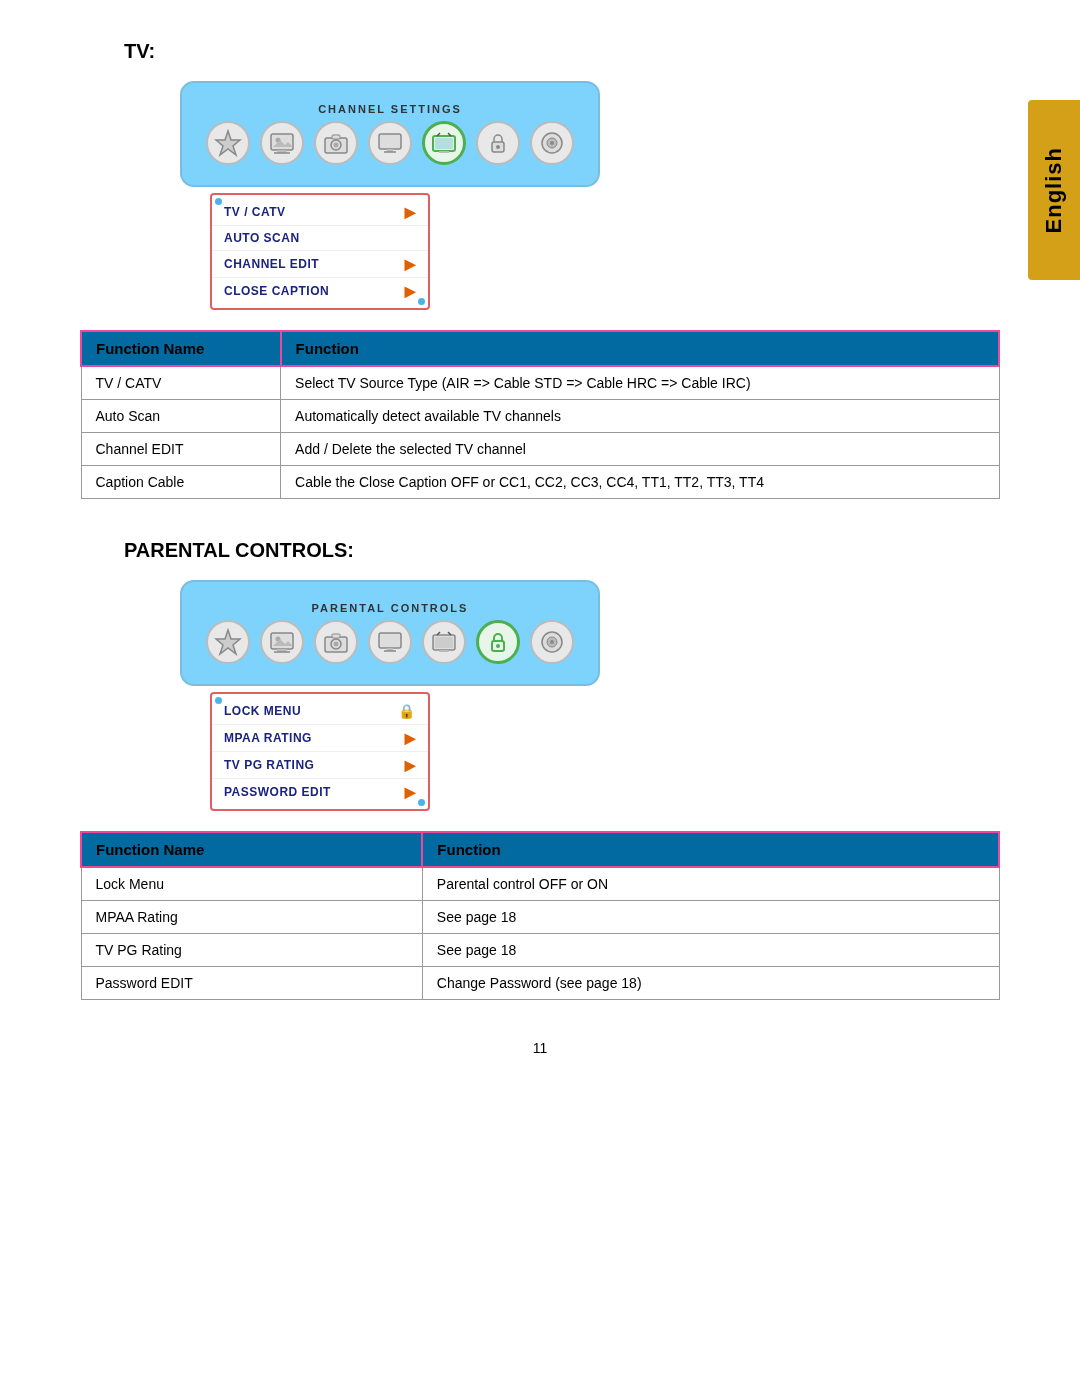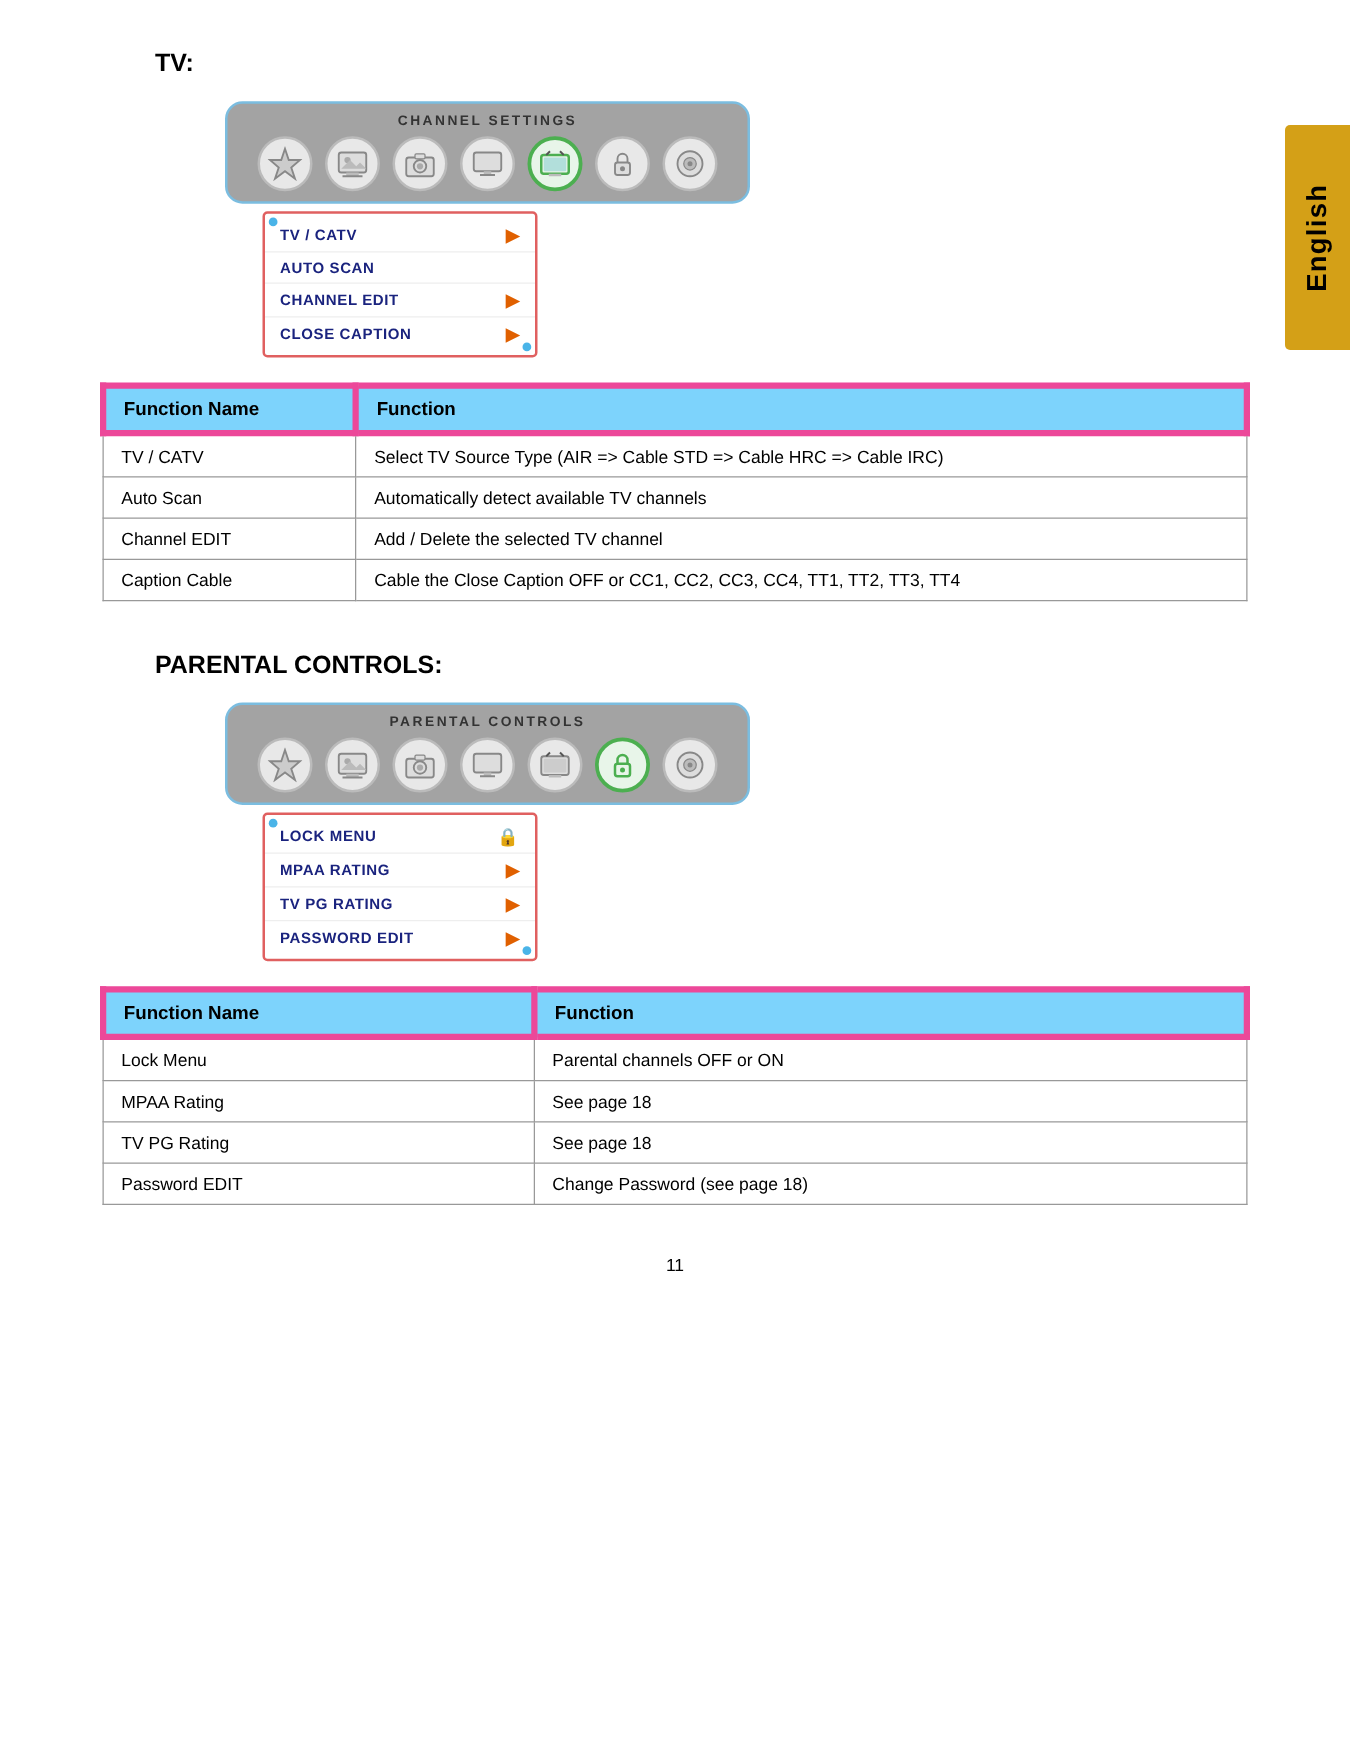--- a/index.html
+++ b/index.html
@@ -49,24 +49,24 @@
       margin-left: 44px;
     }
 
     
     .ui-mockup-container {
       margin-left: 100px;
       margin-bottom: 10px;
     }
 
     .menu-bar {
-      background: #a3a3a3;
+      background: #7dd3fc;
       border: 2px solid #7bbde0;
       border-radius: 14px;
-      padding: 8px 16px;
+      padding: 20px 16px;
       display: flex;
       flex-direction: column;
       align-items: center;
       width: 420px;
       margin-bottom: 6px;
     }
 
     .menu-bar-title {
       font-size: 11px;
       font-weight: bold;
@@ -129,22 +129,22 @@
 
     
     .function-table {
       width: 100%;
       border-collapse: collapse;
       margin-top: 20px;
       margin-bottom: 40px;
     }
 
     .function-table th {
-      background: #7dd3fc;
-      border: 5px solid #ec4899;
+      background: #0369a1;
+      border: 2px solid #ec4899;
       padding: 8px 14px;
       font-weight: bold;
       font-size: 15px;
       text-align: left;
     }
 
     .function-table td {
       border: 1px solid #999;
       padding: 8px 14px;
       font-size: 14px;
@@ -422,21 +422,21 @@
     <table class="function-table">
       <thead>
         <tr>
           <th>Function Name</th>
           <th>Function</th>
         </tr>
       </thead>
       <tbody>
         <tr>
           <td>Lock Menu</td>
-          <td>Parental channels OFF or ON</td>
+          <td>Parental control OFF or ON</td>
         </tr>
         <tr>
           <td>MPAA Rating</td>
           <td>See page 18</td>
         </tr>
         <tr>
           <td>TV PG Rating</td>
           <td>See page 18</td>
         </tr>
         <tr>

